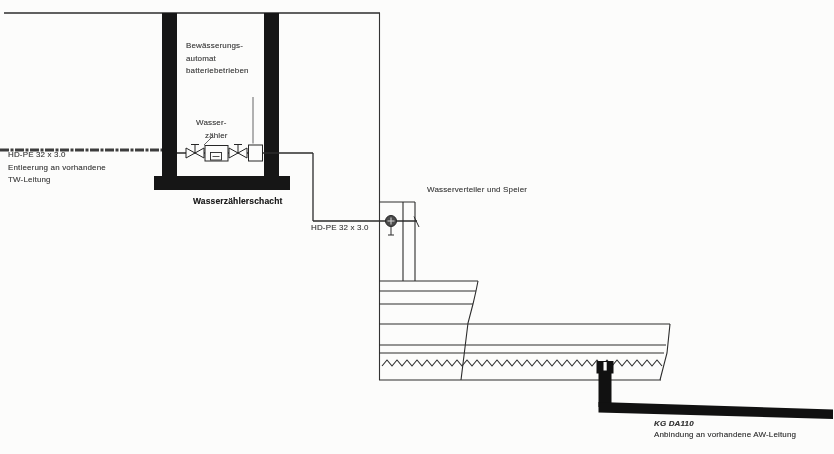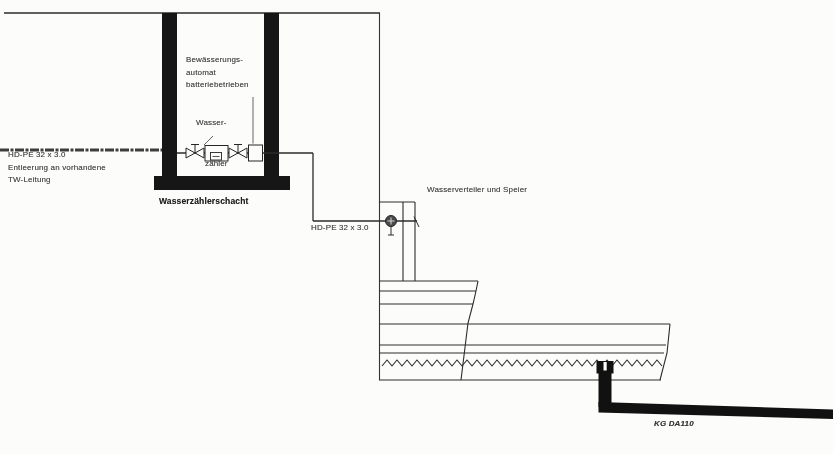--- a/index.html
+++ b/index.html
@@ -9,22 +9,22 @@
     background:#fcfcfb; overflow:hidden;
     font-family:"Liberation Sans", sans-serif;
   }
   svg.linework{ position:absolute; left:0; top:0; }
   .lbl{
     position:absolute; font-size:8px; line-height:12.5px;
     color:#4a4a4a; letter-spacing:.15px; white-space:nowrap;
     text-shadow:0 0 .5px rgba(60,60,60,.55);
   }
   .lbl .ln{ display:block; }
-  .lbl .indent{ padding-left:9px;margin-top:28px; }
-  .lbl.title{ font-weight:bold; color:#1e1e1e; font-size:8.5px; }
+  .lbl .indent{ padding-left:9px; }
+  .lbl.title{ font-weight:bold; color:#1e1e1e; font-size:8.5px;margin-left:34px; }
   .lbl.semib{ color:#3a3a3a; }
   .lbl.semib .first{ font-weight:bold;font-style:italic; }
 </style>
 </head>
 <body>
 
 <div class="page">
 
   <svg class="linework" width="834" height="454" viewBox="0 0 834 454">
 
@@ -101,21 +101,21 @@
       <polygon points="598.5,402 833,409.5 833,419 598.5,412.5" fill="#111"></polygon>
     </g>
   </svg>
 
   <div class="lbl" style="left:8px; top:149px">
     <span class="ln">HD-PE 32 x 3.0</span>
     <span class="ln">Entleerung an vorhandene</span>
     <span class="ln">TW-Leitung</span>
   </div>
 
-  <div class="lbl" style="left:186px; top:54px">
+  <div class="lbl" style="left:186px; top:40px">
     <span class="ln">Bewässerungs-</span>
     <span class="ln">automat</span>
     <span class="ln">batteriebetrieben</span>
   </div>
 
   <div class="lbl" style="left:196px; top:117px">
     <span class="ln">Wasser-</span>
     <span class="ln indent">zähler</span>
   </div>
 
@@ -127,15 +127,16 @@
     <span class="ln">HD-PE 32 x 3.0</span>
   </div>
 
   <div class="lbl" style="left:427px; top:184px">
     <span class="ln">Wasserverteiler und Speier</span>
   </div>
 
 
   <div class="lbl semib" style="left:654px; top:418px; line-height:11px">
     <span class="ln first">KG DA110</span>
+    <span class="ln">Anbindung an vorhandene AW-Leitung</span>
   </div>
 
 </div>
 
 </body></html>

